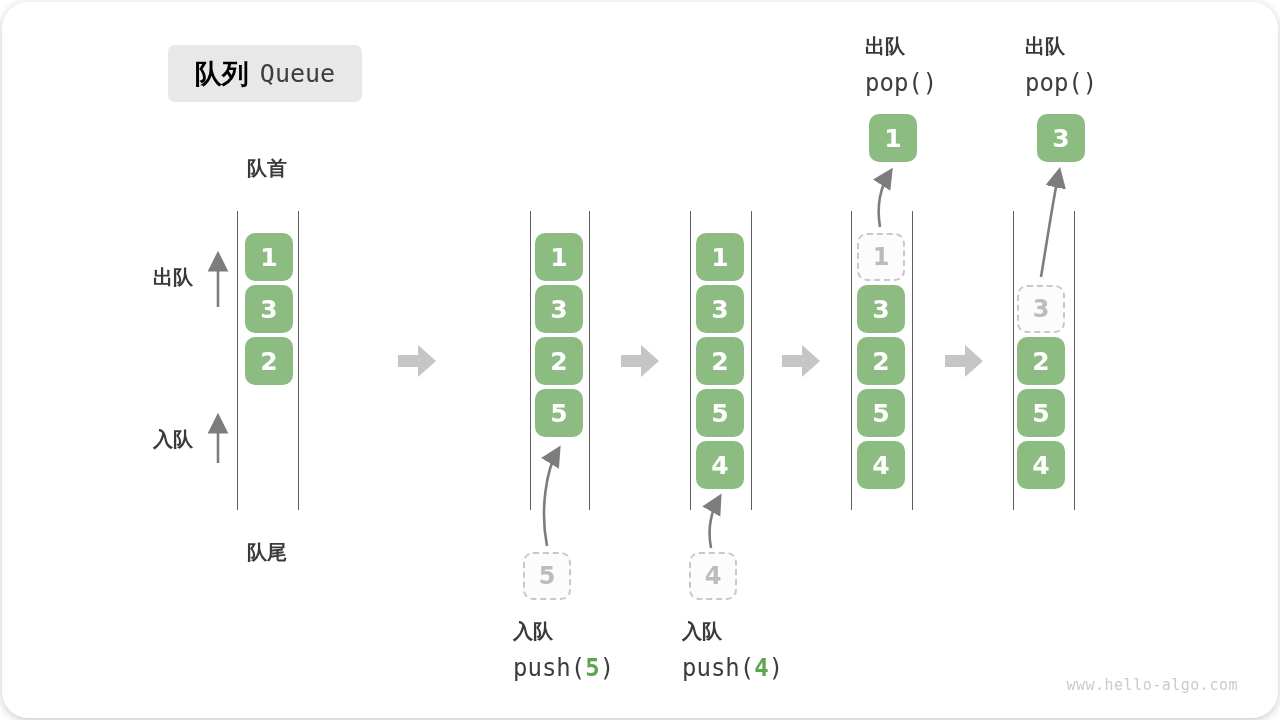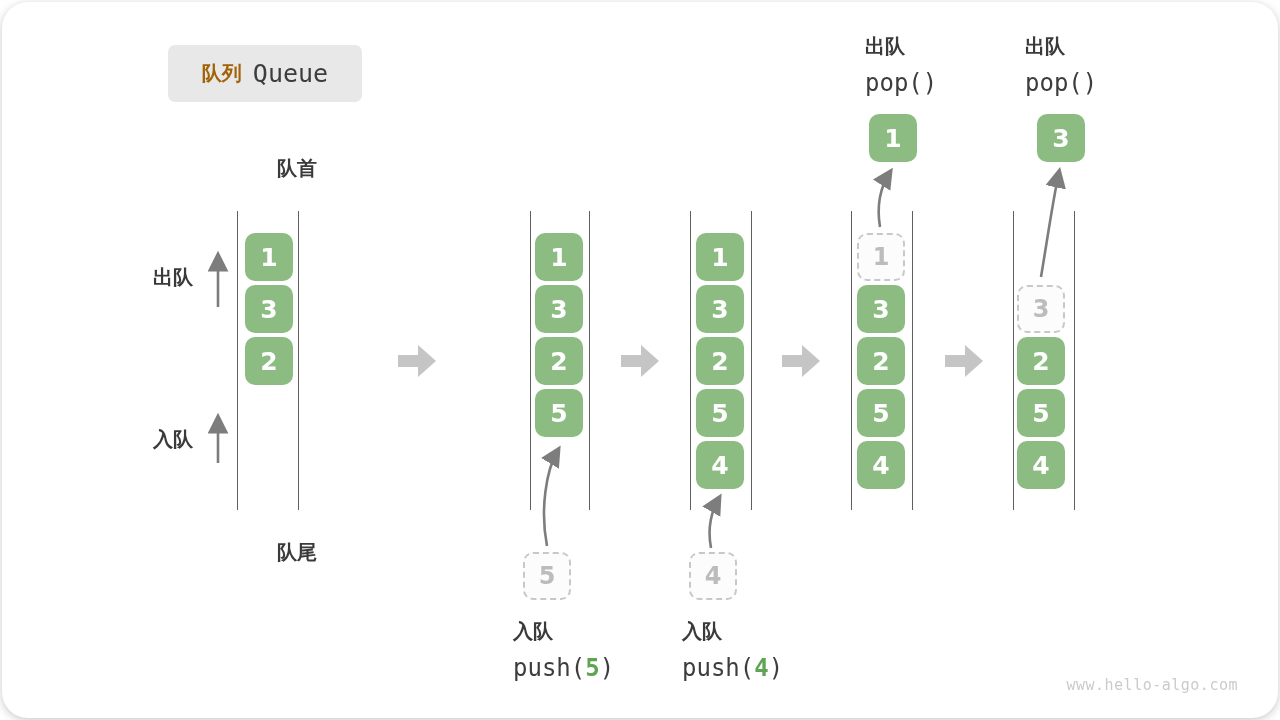--- a/index.html
+++ b/index.html
@@ -3,25 +3,25 @@
 <meta charset="utf-8">
 <style>
   html,body{margin:0;padding:0;width:1280px;height:720px;background:#ffffff;overflow:hidden;}
   .stage{position:relative;width:1280px;height:720px;font-family:"Liberation Sans",sans-serif;}
   .card{position:absolute;left:2px;top:2px;right:2px;bottom:2px;background:#ffffff;
         border-radius:26px;box-shadow:0 2px 9px rgba(0,0,0,0.22);}
   .overlay{position:absolute;left:0;top:0;width:1280px;height:720px;pointer-events:none;}
 
   .title-box{position:absolute;left:168px;top:45px;width:194px;height:57px;background:#e8e8e8;
              border-radius:7px;display:flex;align-items:center;justify-content:center;gap:11px;}
-  .title-zh{font-weight:700;font-size:20px;color:#a16207;}
+  .title-zh{font-weight:700;font-size:27px;color:#000000;}
   .title-en{font-family:"DejaVu Sans Mono",monospace;font-size:25px;color:#3d3d3d;}
 
   .lbl{position:absolute;font-weight:700;font-size:20px;color:#3a3a3a;white-space:nowrap;}
-  .lbl.centered{width:100px;text-align:right;}
+  .lbl.centered{width:100px;text-align:center;}
 
   .wall{position:absolute;top:211px;height:299px;width:1.6px;background:#5f5f5f;}
 
   .cell{position:absolute;width:48px;height:48px;border-radius:10px;
         background:var(--green,#8cbc82);color:#ffffff;
         display:flex;align-items:center;justify-content:center;
         font-family:"DejaVu Sans",sans-serif;font-weight:600;font-size:25px;}
   .ghost{position:absolute;width:48px;height:48px;border-radius:10px;box-sizing:border-box;
          border:2px dashed #c8c8c8;background:#fcfcfc;color:#bcbcbc;
          display:flex;align-items:center;justify-content:center;

